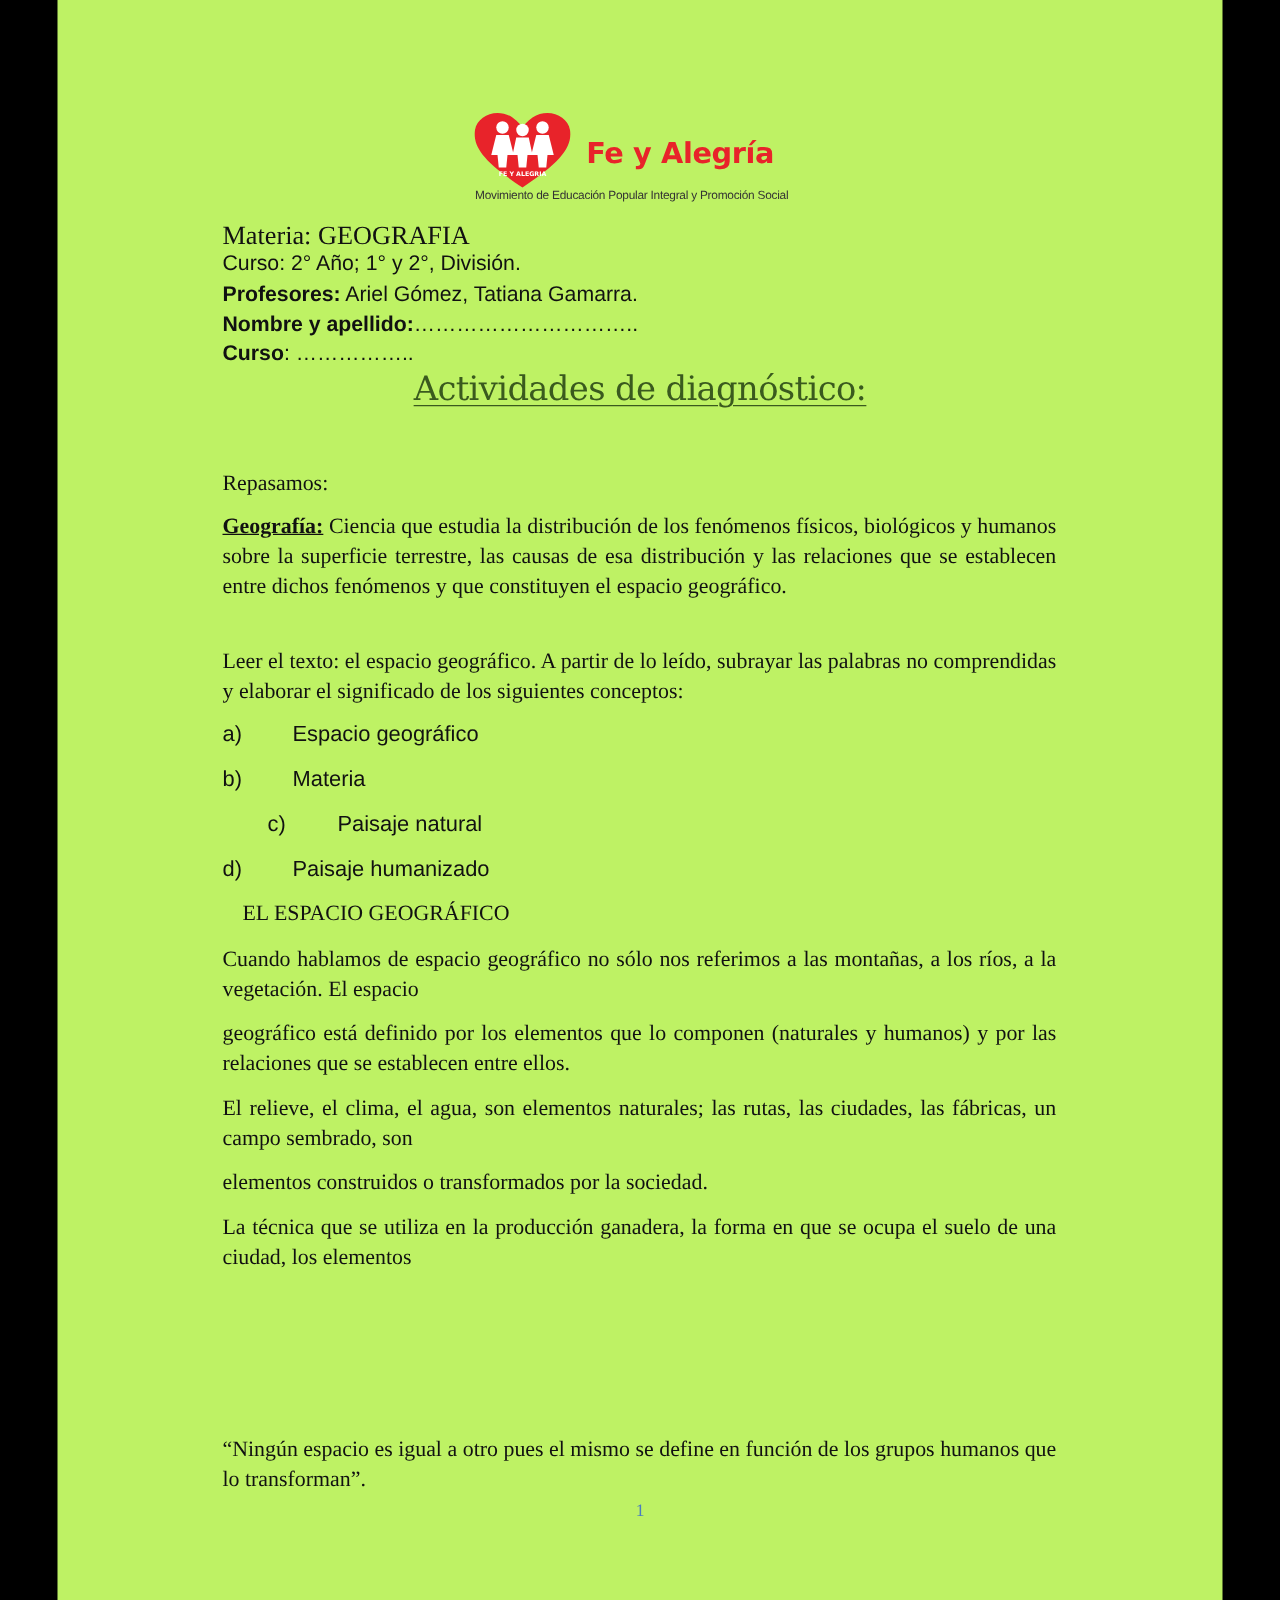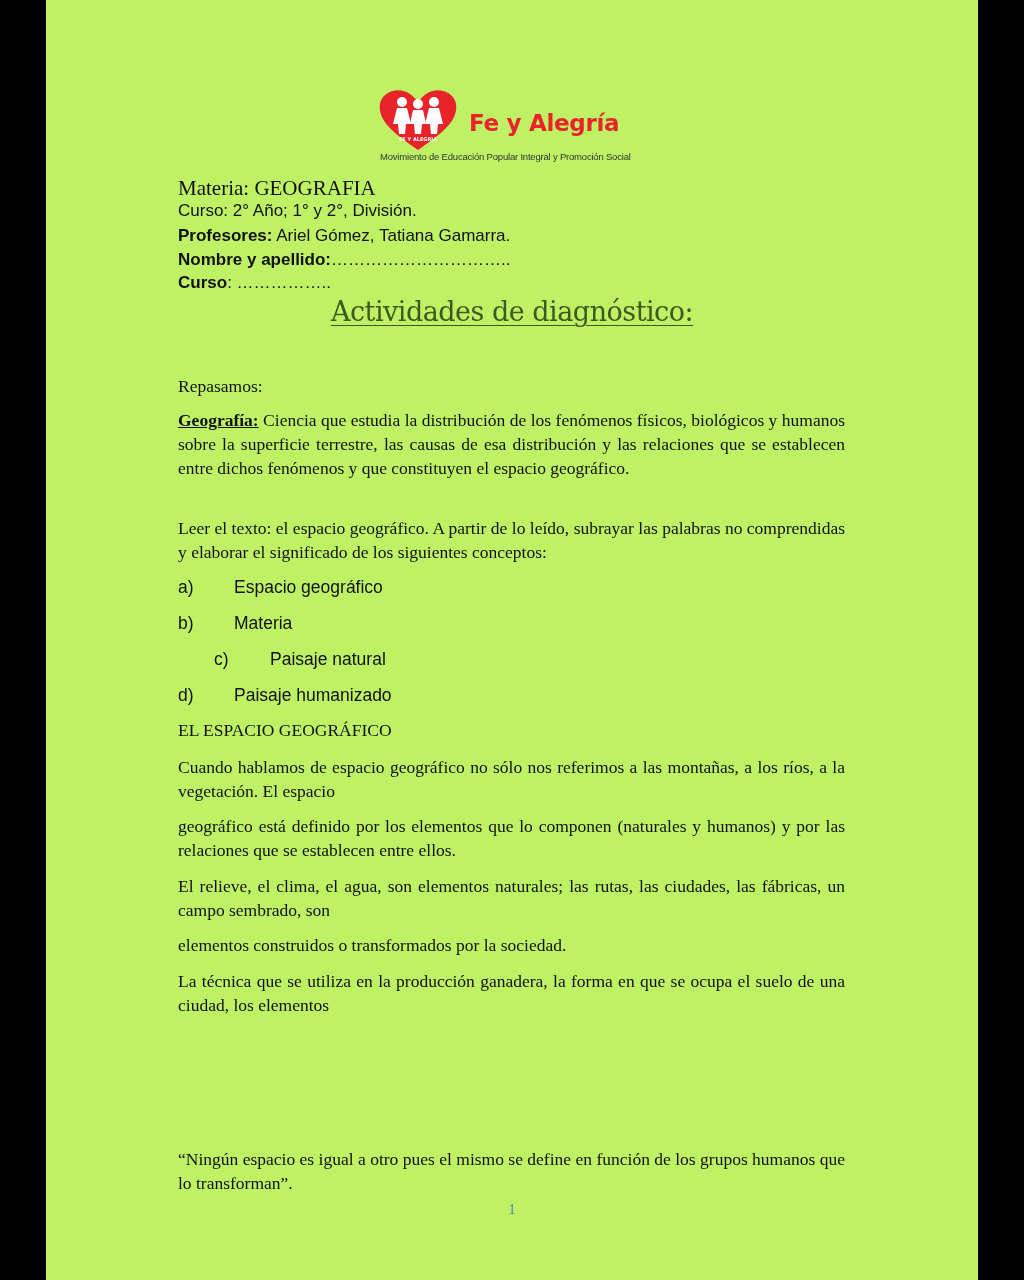--- a/index.html
+++ b/index.html
@@ -87,21 +87,21 @@
   <div class="item" style="top:611px;">
     <span class="letter">b)</span><span>Materia</span>
   </div>
   <div class="item" style="top:647px;margin-left:36px;">
     <span class="letter">c)</span><span>Paisaje natural</span>
   </div>
   <div class="item" style="top:683px;">
     <span class="letter">d)</span><span>Paisaje humanizado</span>
   </div>
 
-  <div class="txt" style="top:718px;">EL ESPACIO GEOGRÁFICO</div>
+  <div class="txt" style="top:718px;margin-left:16px;">EL ESPACIO GEOGRÁFICO</div>
 
   <div class="txt" style="top:755px;">Cuando hablamos de espacio geográfico no sólo nos referimos a las montañas, a los ríos, a la vegetación. El espacio</div>
   <div class="txt" style="top:814px;">geográfico está definido por los elementos que lo componen (naturales y humanos) y por las relaciones que se establecen entre ellos.</div>
   <div class="txt" style="top:874px;">El relieve, el clima, el agua, son elementos naturales; las rutas, las ciudades, las fábricas, un campo sembrado, son</div>
   <div class="txt" style="top:933px;">elementos construidos o transformados por la sociedad.</div>
   <div class="txt" style="top:969px;">La técnica que se utiliza en la producción ganadera, la forma en que se ocupa el suelo de una ciudad, los elementos</div>
   <div class="txt" style="top:1147px;">“Ningún espacio es igual a otro pues el mismo se define en función de los grupos humanos que lo transforman”.</div>
 
   <div class="pnum">1</div>
 </div>

